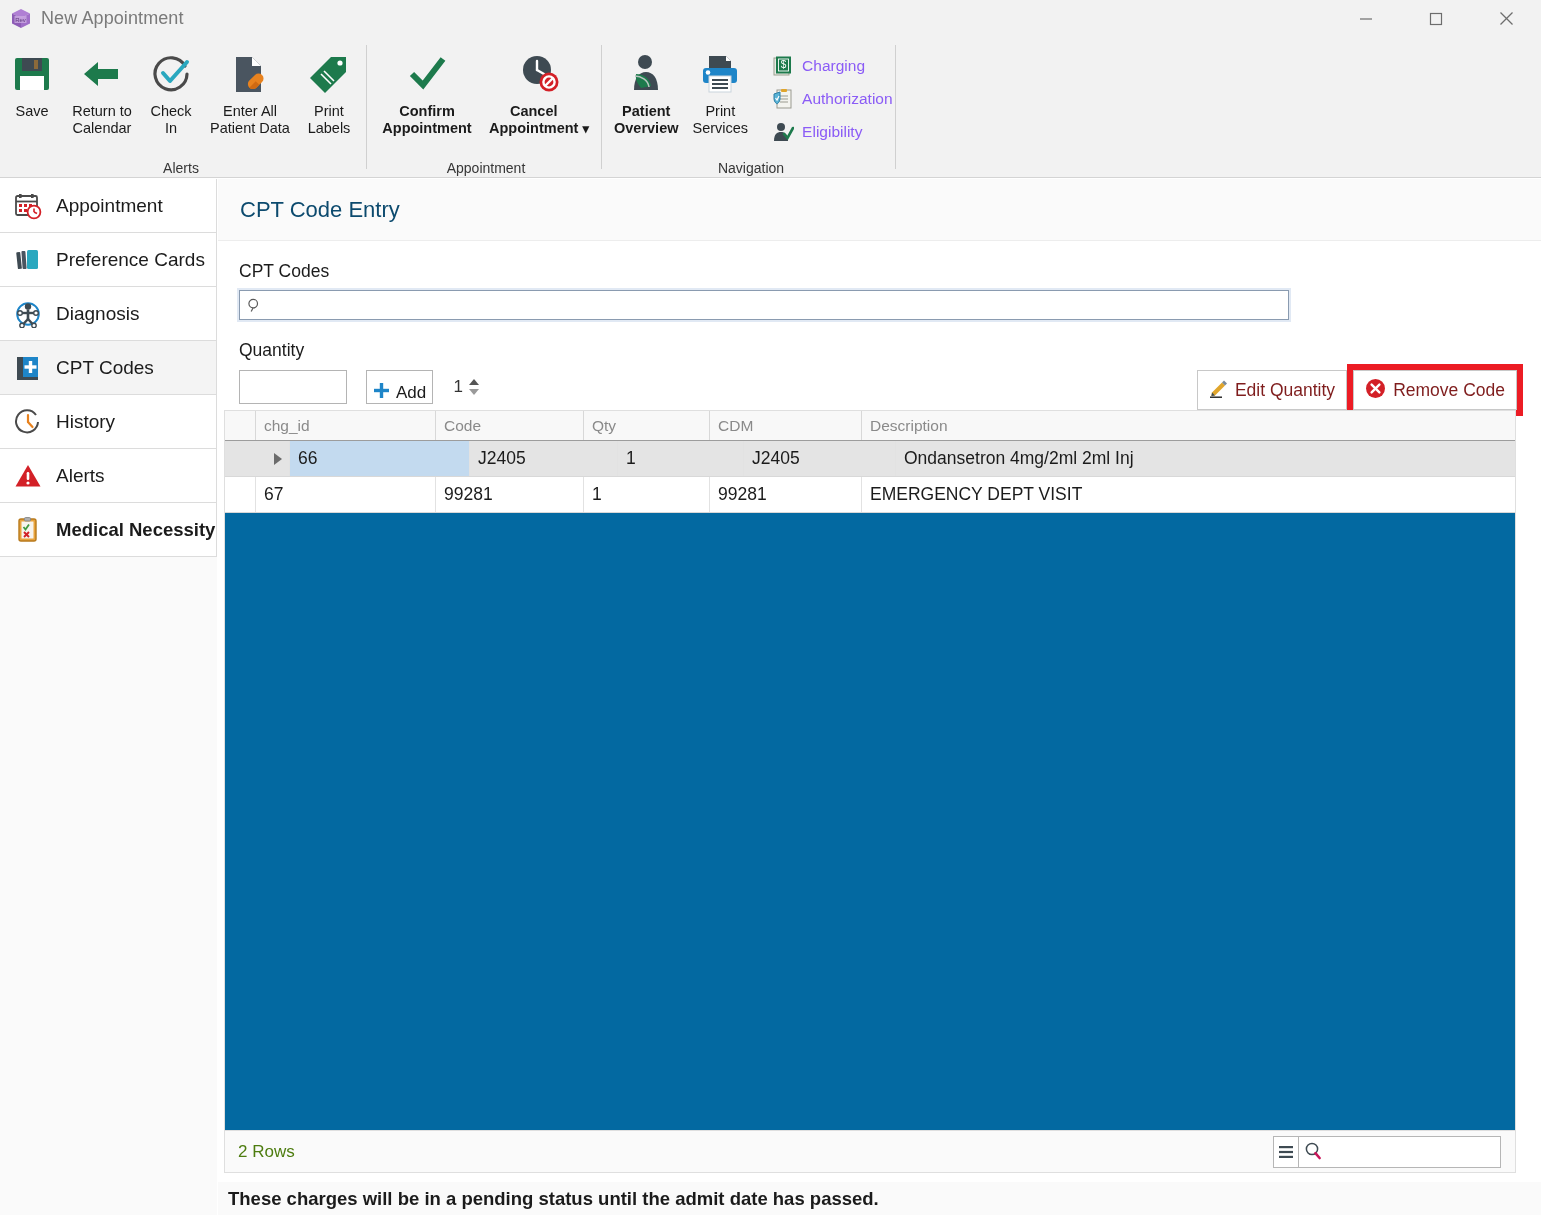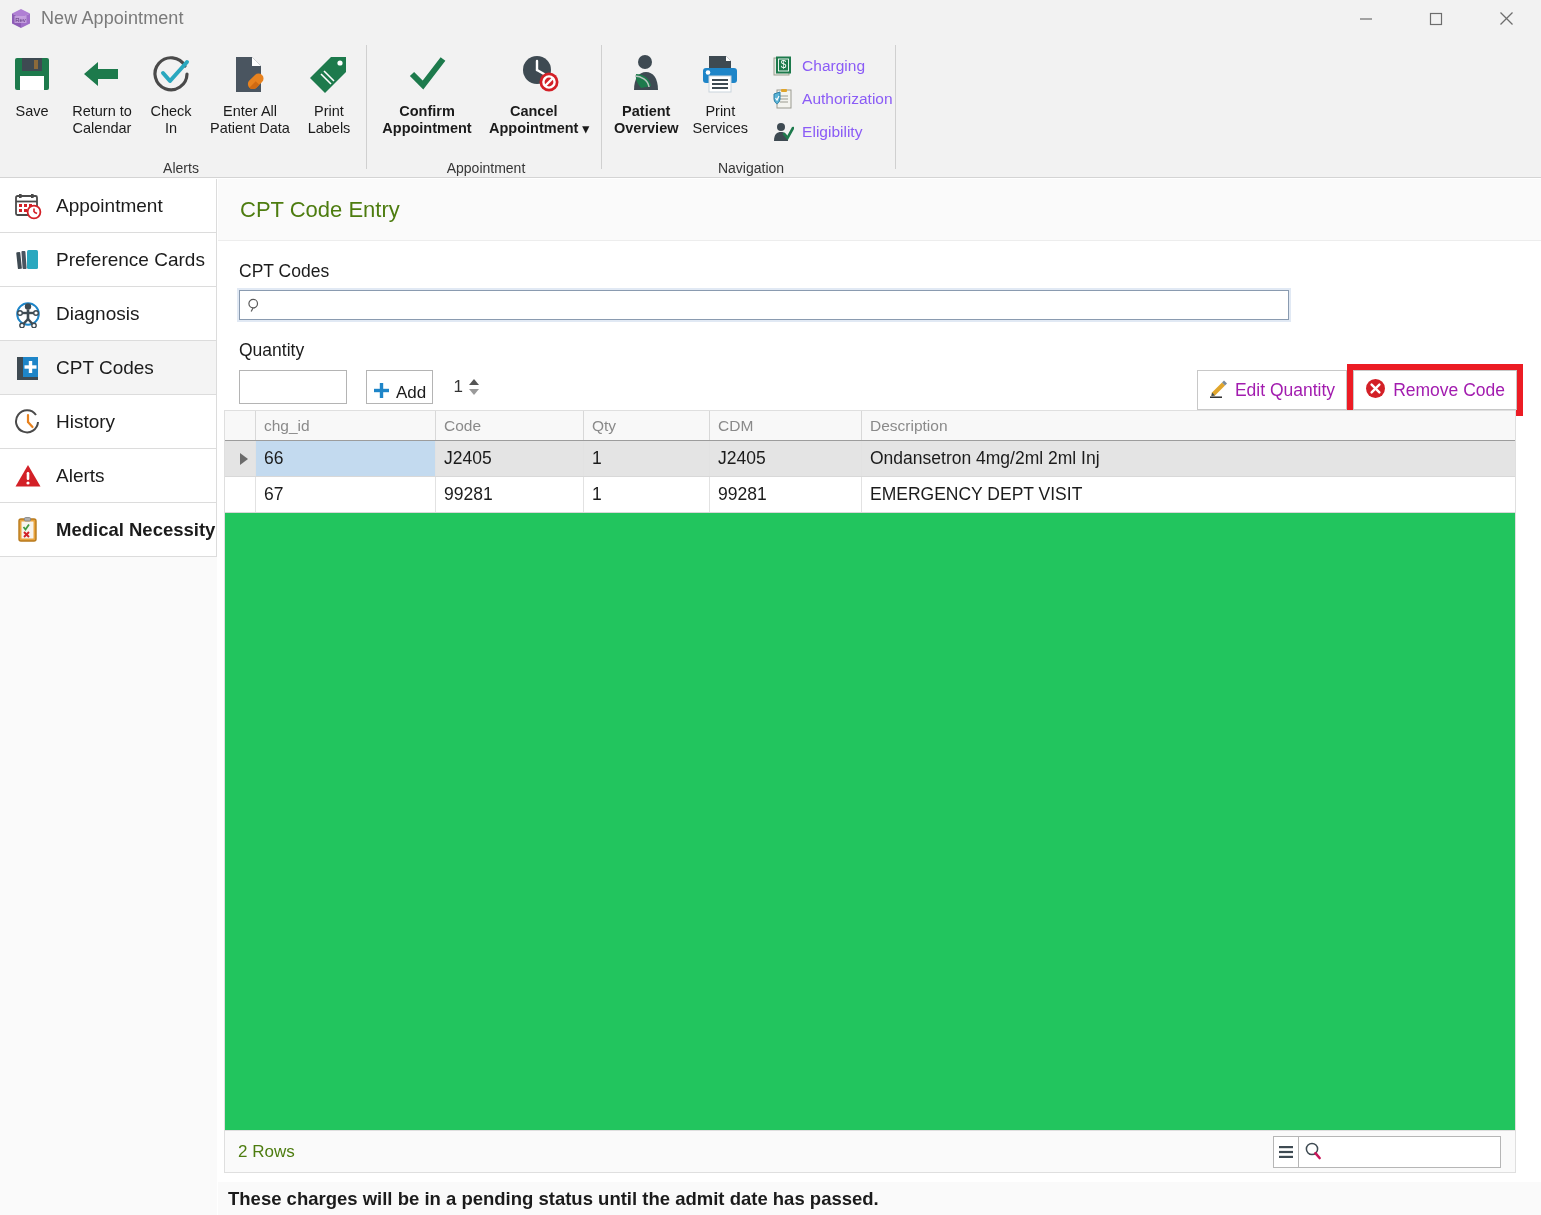--- a/index.html
+++ b/index.html
@@ -103,21 +103,21 @@
   .main {
     position: absolute; left: 218px; top: 179px; width: 1323px; height: 1036px;
     background: #ffffff;
   }
   .page-head {
     position: absolute; left: 0; top: 0; width: 1323px; height: 62px;
     background: #fafafa; border-bottom: 1px solid #ededed;
   }
   .page-title {
     position: absolute; left: 22px; top: 18px;
-    font-size: 22px; color: #4d7c0f;
+    font-size: 22px; color: #0c4a6e;
   }
   .fld-label {
     position: absolute; font-size: 17.5px; color: #1b1b1b;
   }
   .search-wrap {
     position: absolute; left: 21px; top: 111px; width: 1050px; height: 30px;
     border: 1px solid #8a9bb0;
     background: #fff;
     box-shadow: 0 0 0 2px rgba(200,215,235,0.55);
     display: flex; align-items: center;
@@ -150,45 +150,45 @@
   }
   .add-btn .lbl { font-size: 17px; color: #1b1b1b; }
 
   .tool-right {
     position: absolute; right: 18px; top: 185px; display: flex; align-items: center;
   }
   .tb-btn {
     height: 40px; border: 1px solid #c8c8c8; background: #fff;
     display: flex; align-items: center; gap: 7px; padding: 0 11px;
   }
-  .tb-btn .lbl { font-size: 17.5px; color: #a21caf; white-space: nowrap; }
+  .tb-btn .lbl { font-size: 17.5px; color: #7f1d1d; white-space: nowrap; }
   .hl-box {
     border: 3px solid #ec1c24; padding: 3px; background: #ec1c24;
   }
 
   
   .grid {
     position: absolute; left: 6px; top: 231px; width: 1292px; height: 721px;
-    background: #22c55e; border: 1px solid #dfdfdf;
+    background: #0369a1; border: 1px solid #dfdfdf;
   }
   .grid-head {
     display: flex; height: 30px;
     background: #f8f8f8; border-bottom: 1px solid #9c9c9c;
   }
   .gh {
     font-size: 15.5px; color: #8a8a8a; padding-left: 8px;
     display: flex; align-items: center;
     border-left: 1px solid #d8d8d8;
   }
   .gh.first { border-left: 0; }
   .grow {
     display: flex; height: 36px; align-items: stretch;
     border-bottom: 1px solid #d8d8d8;
   }
-  .grow.sel { background: #e4e4e4; }
+  .grow.sel { background: #e4e4e4; padding-left: 34px; }
   .grow.alt { background: #ffffff; }
   .gc {
     font-size: 17.5px; color: #1b1b1b; padding-left: 8px;
     display: flex; align-items: center;
     border-left: 1px solid #e2e2e2;
   }
   .gc.first { border-left: 0; }
   .gc.selcell { background: #c3daef; }
   .w-ind { width: 30px; flex: none; display:flex; align-items:center; justify-content:center; }
   .w-chg { width: 180px; flex: none; }

